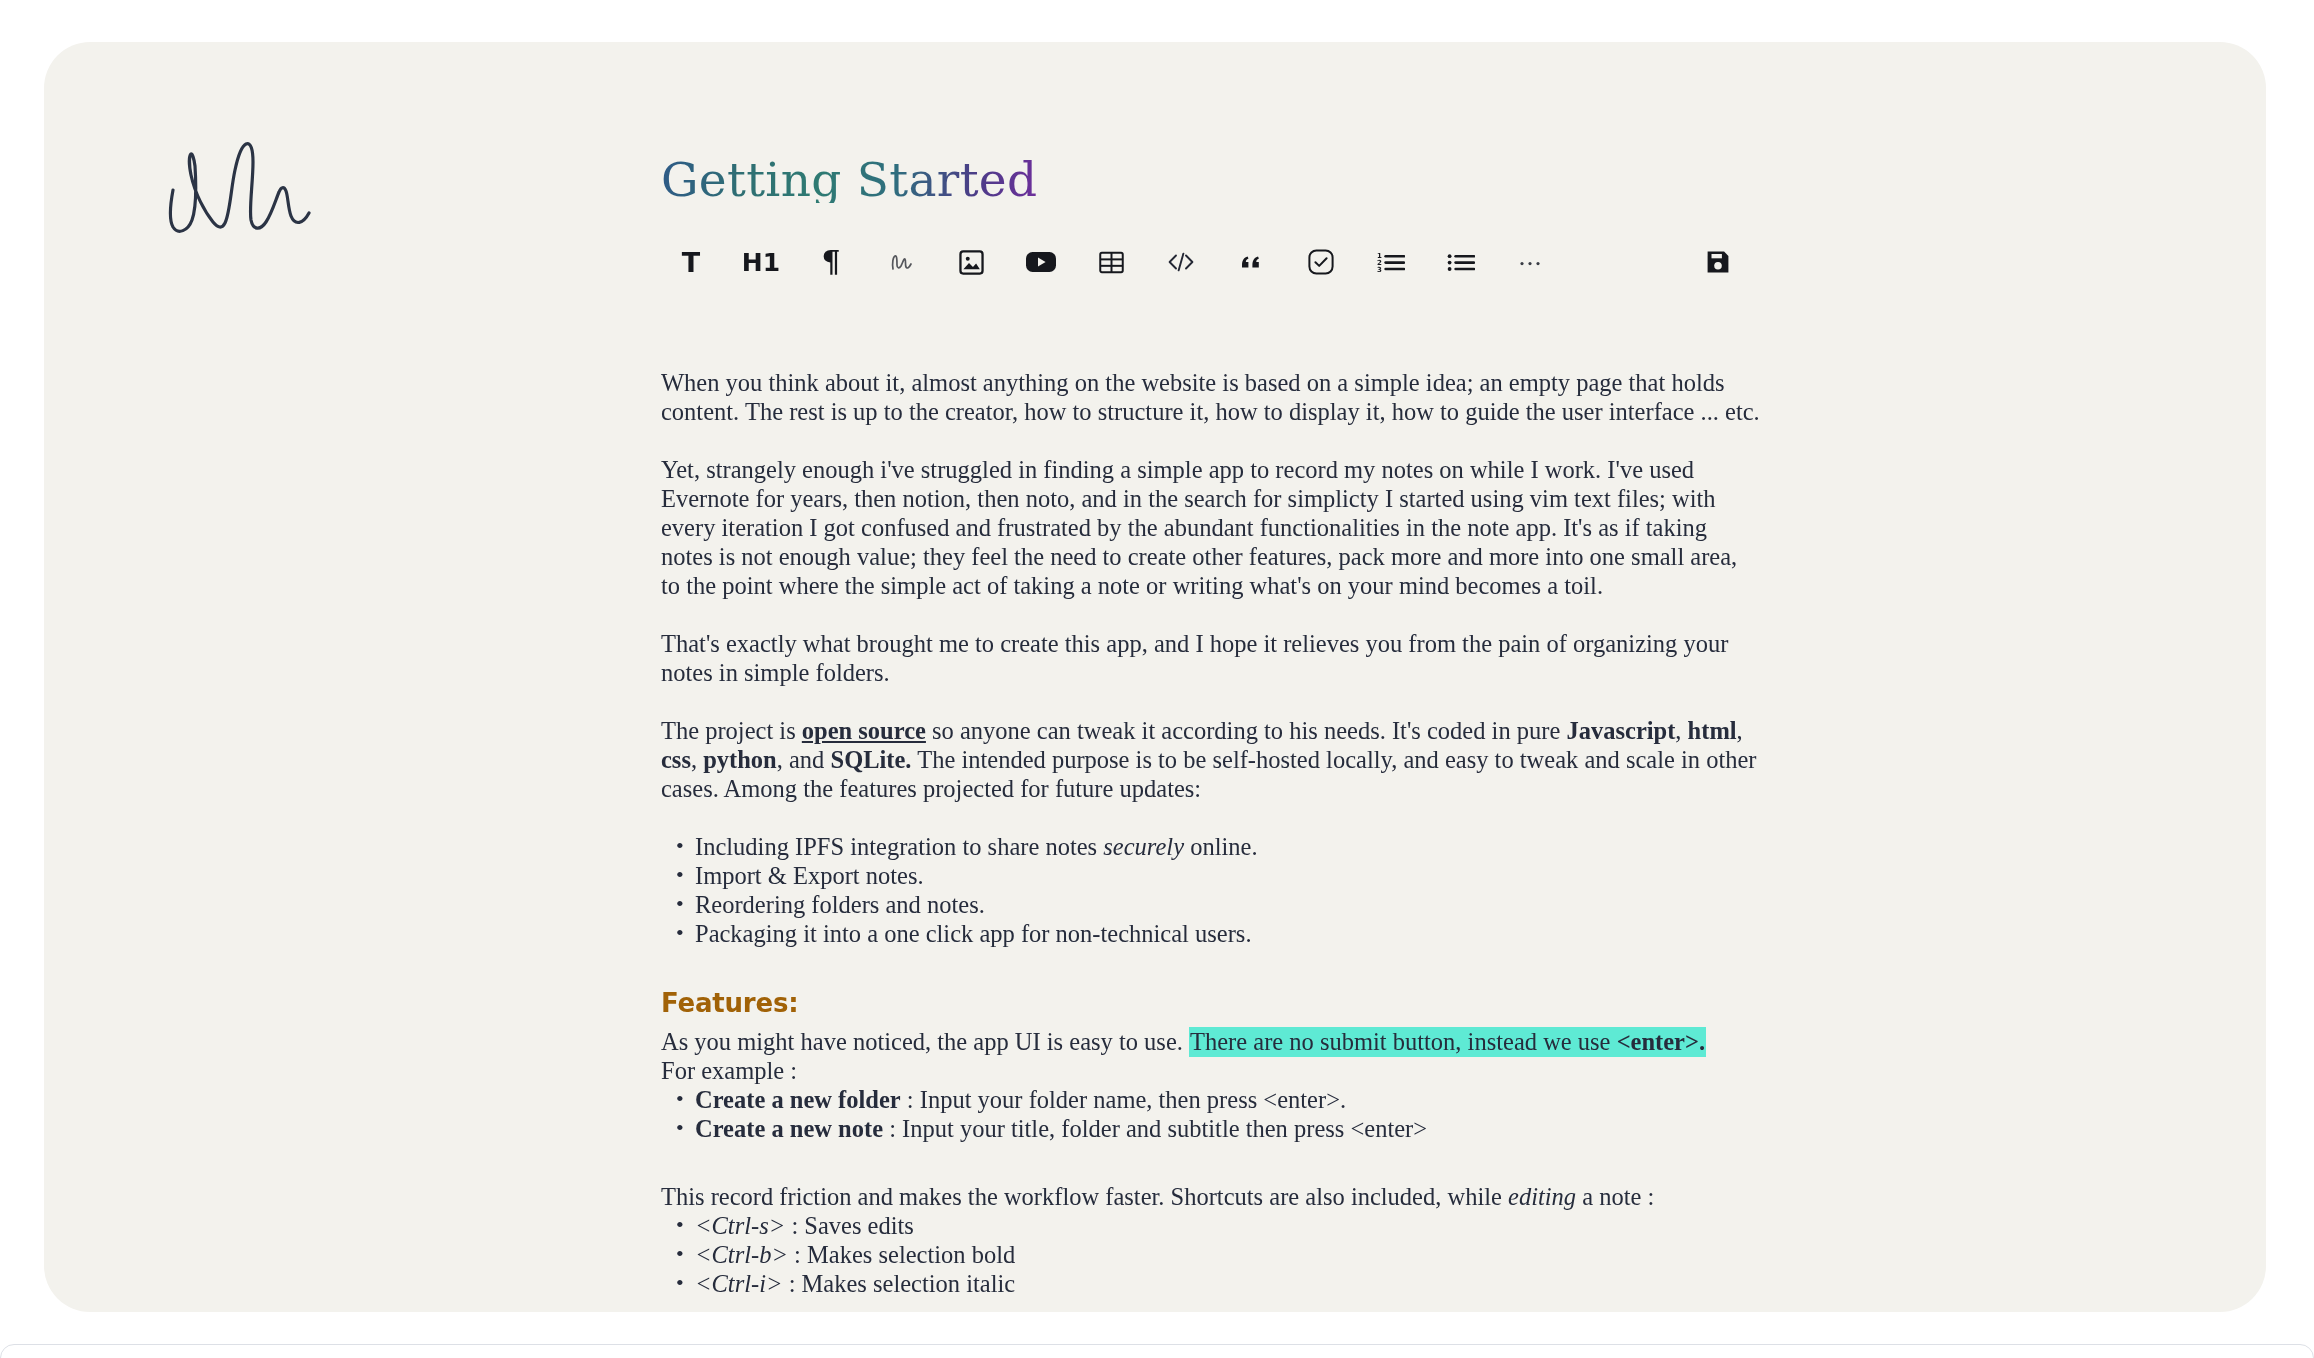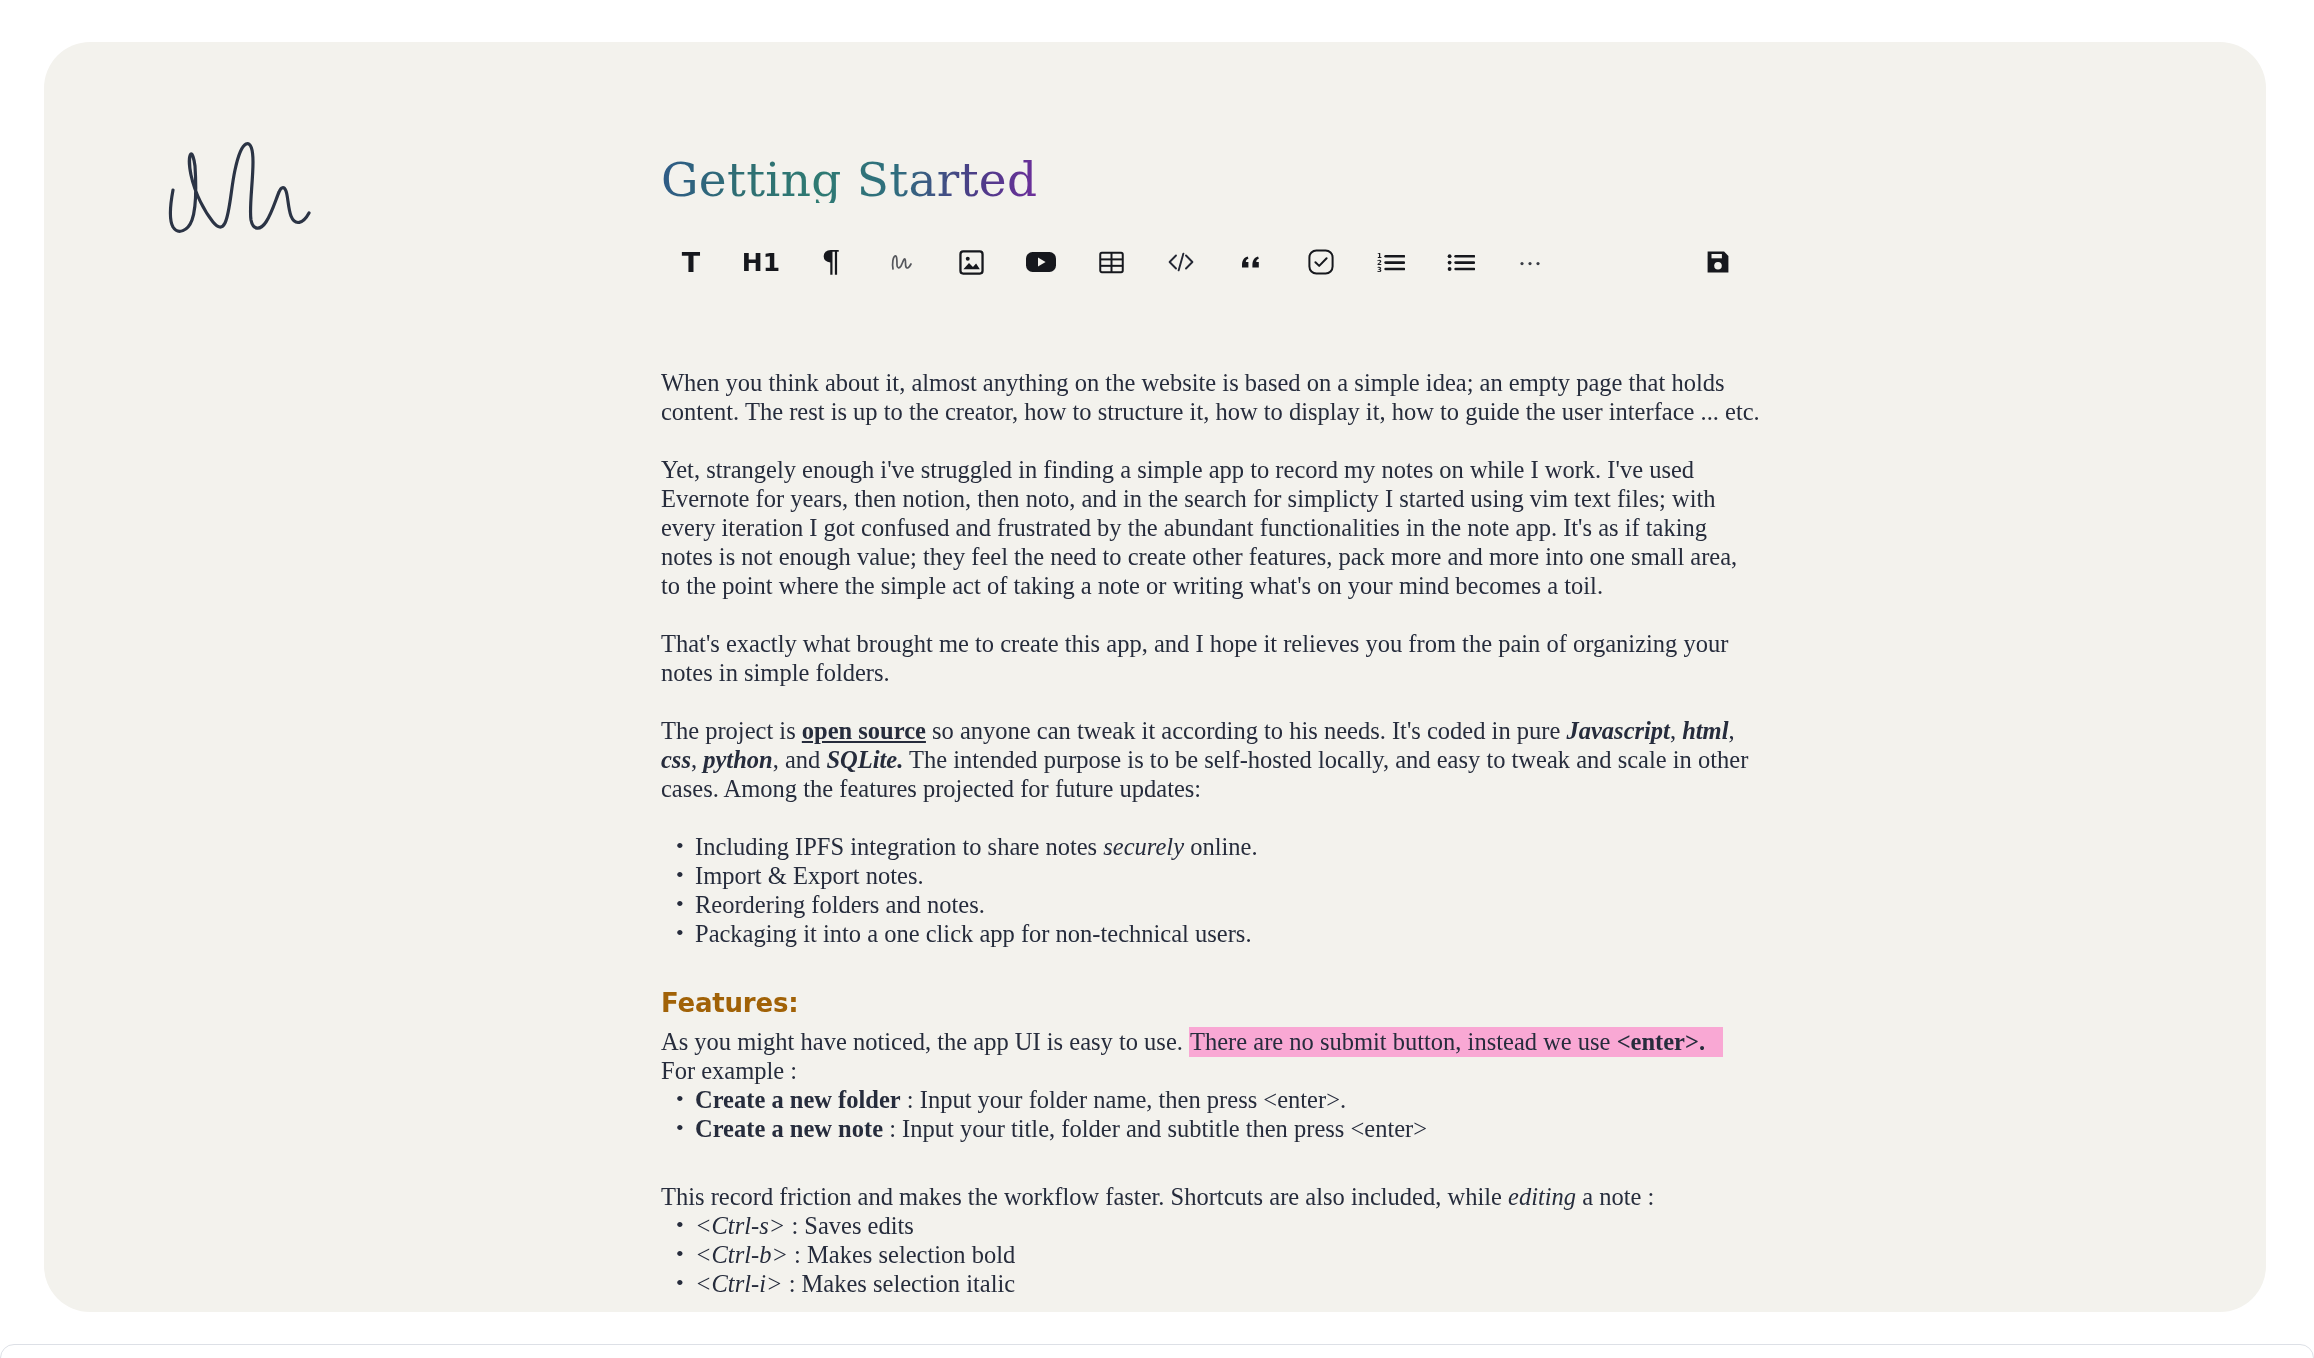--- a/index.html
+++ b/index.html
@@ -146,31 +146,31 @@
     content: "\2022";
     position: absolute;
     left: -19px;
     top: -1px;
     font-size: 22px;
     color: #262c3c;
   }
 
   .doc .b { font-weight: 700; }
   .doc .i { font-style: italic; margin-top: 30px; }
-  .doc .bi { font-weight: 700; font-style: italic; }
+  .doc .bi { font-weight: 700; }
   .doc .link {
     font-weight: 700;
     text-decoration: underline;
     text-underline-offset: 2px;
     color: #262c3c;
     cursor: pointer;
   }
   .doc .hl {
-    background: #f9a8d4;
-    padding: 1px 18px 2px 1px;
+    background: #5eead4;
+    padding: 1px 1px 2px 1px;
   }
 
   h2.section {
     font-family: "DejaVu Sans", sans-serif;
     font-size: 26px;
     font-weight: 700;
     letter-spacing: -0.2px;
     color: #a16207;
     margin: 0 0 7px 0;
     line-height: 1.25;

